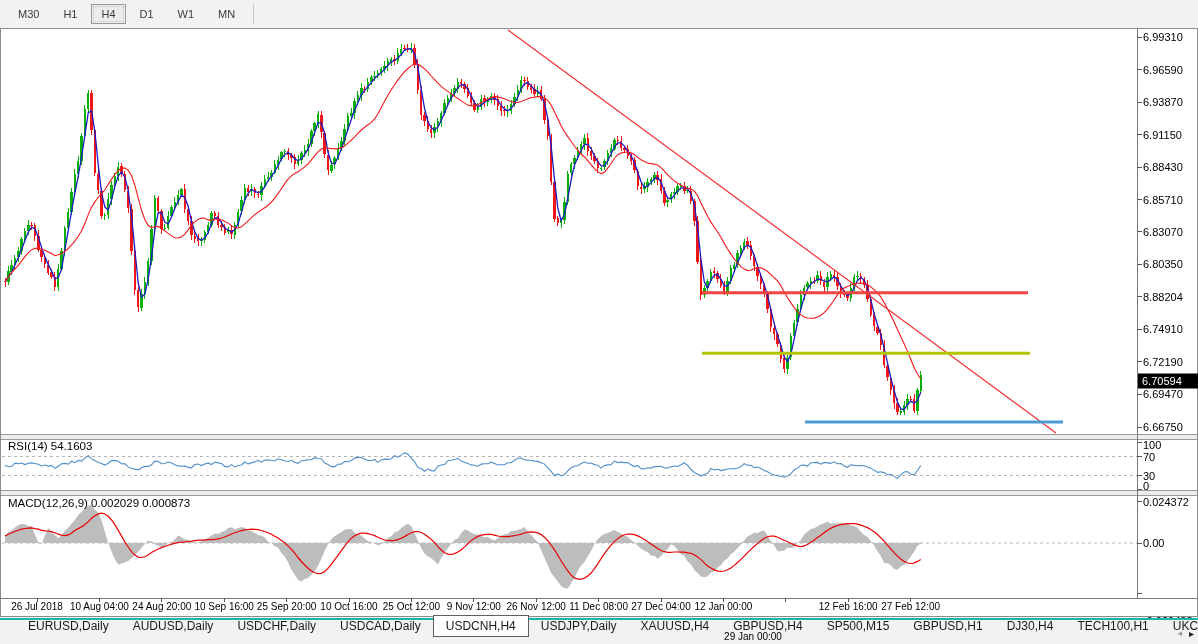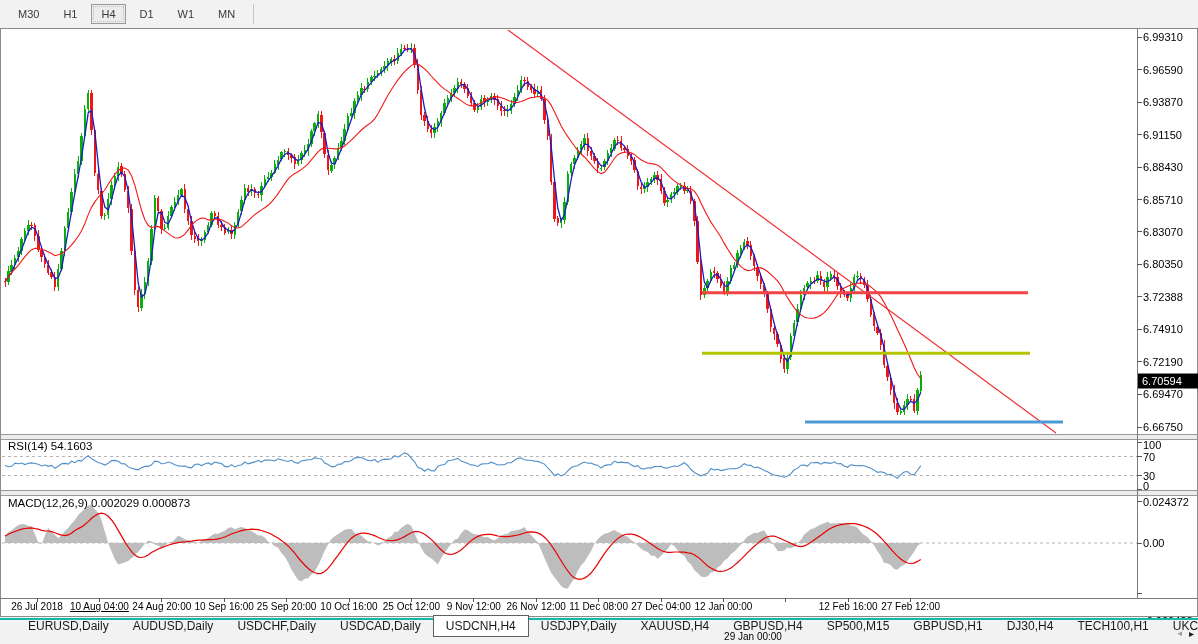--- a/index.html
+++ b/index.html
@@ -703,34 +703,34 @@
       </div>
     </div>
 <div class="axis-label" style="left: 1143px; top: 37px;">6.99310</div>
     <div class="axis-label" style="left: 1143px; top: 69.5802px;">6.96590</div>
     <div class="axis-label" style="left: 1143px; top: 102.16px;">6.93870</div>
     <div class="axis-label" style="left: 1143px; top: 134.74px;">6.91150</div>
     <div class="axis-label" style="left: 1143px; top: 167.321px;">6.88430</div>
     <div class="axis-label" style="left: 1143px; top: 199.901px;">6.85710</div>
     <div class="axis-label" style="left: 1143px; top: 231.523px;">6.83070</div>
     <div class="axis-label" style="left: 1143px; top: 264.103px;">6.80350</div>
-    <div class="axis-label" style="left: 1143px; top: 296.683px;">3.72388</div>
+    <div class="axis-label" style="left: 1143px; top: 296.683px;">8.88204</div>
     <div class="axis-label" style="left: 1143px; top: 329.263px;">6.74910</div>
     <div class="axis-label" style="left: 1143px; top: 361.843px;">6.72190</div>
     <div class="axis-label" style="left: 1143px; top: 394.424px;">6.69470</div>
     <div class="axis-label" style="left: 1143px; top: 427.004px;">6.66750</div>
     <div class="axis-label" style="left: 1143px; top: 445px;">100</div>
     <div class="axis-label" style="left: 1143px; top: 456.5px;">70</div>
     <div class="axis-label" style="left: 1143px; top: 475.5px;">30</div>
     <div class="axis-label" style="left: 1143px; top: 486px;">0</div>
     <div class="axis-label" style="left: 1143px; top: 502px;">0.024372</div>
     <div class="axis-label" style="left: 1143px; top: 543px;">0.00</div>
     <div class="axis-label" style="left: 1143px; top: 593px; margin-top: 28px;">-0.029423</div>
     <div class="date-label" style="left: 37px;">26 Jul 2018</div>
-    <div class="date-label" style="left: 99.4px; text-decoration: underline;">10 Aug 04:00</div>
+    <div class="date-label" style="left: 99.4px;">10 Aug 04:00</div>
     <div class="date-label" style="left: 161.8px;">24 Aug 20:00</div>
     <div class="date-label" style="left: 224.2px;">10 Sep 16:00</div>
     <div class="date-label" style="left: 286.6px;">25 Sep 20:00</div>
     <div class="date-label" style="left: 349px;">10 Oct 16:00</div>
     <div class="date-label" style="left: 411.4px;">25 Oct 12:00</div>
     <div class="date-label" style="left: 473.8px;">9 Nov 12:00</div>
     <div class="date-label" style="left: 536.2px;">26 Nov 12:00</div>
     <div class="date-label" style="left: 598.6px;">11 Dec 08:00</div>
     <div class="date-label" style="left: 661px;">27 Dec 04:00</div>
     <div class="date-label" style="left: 723.4px;">12 Jan 00:00</div>

